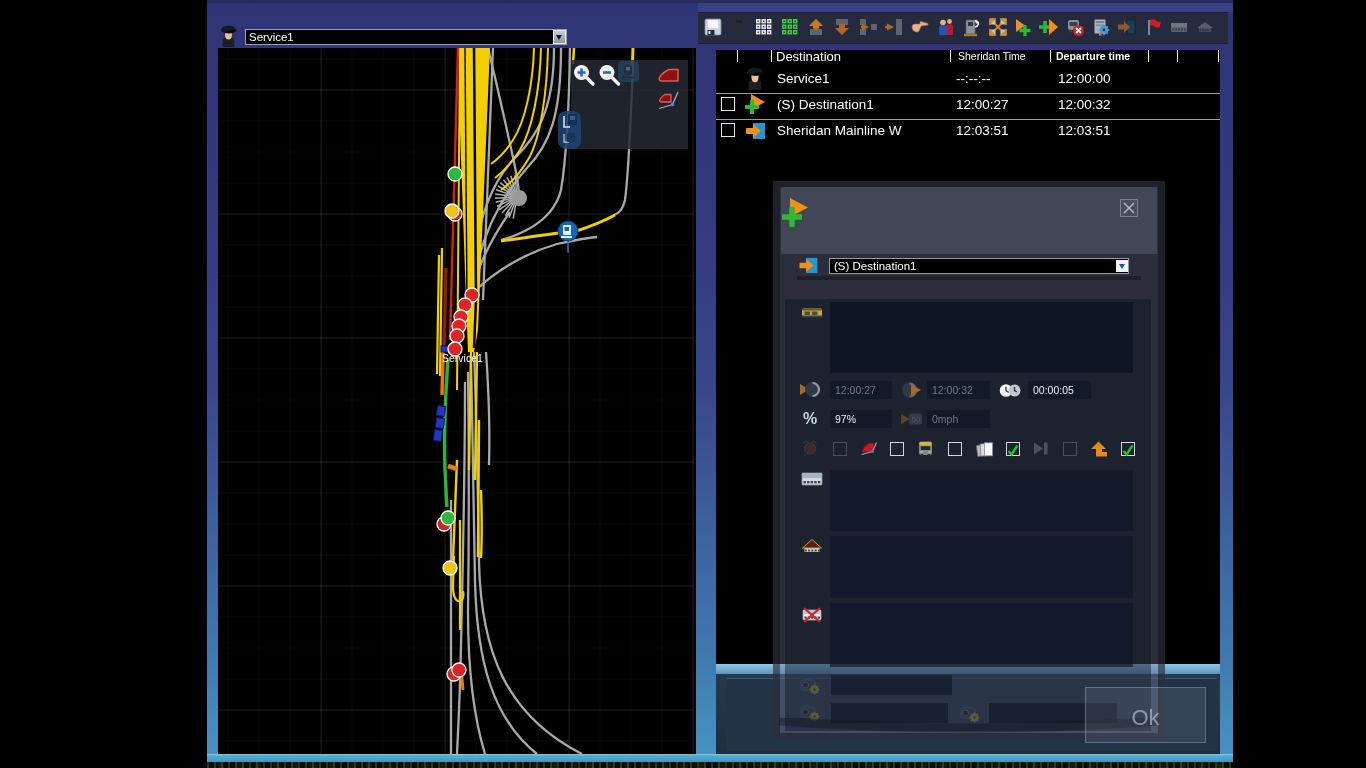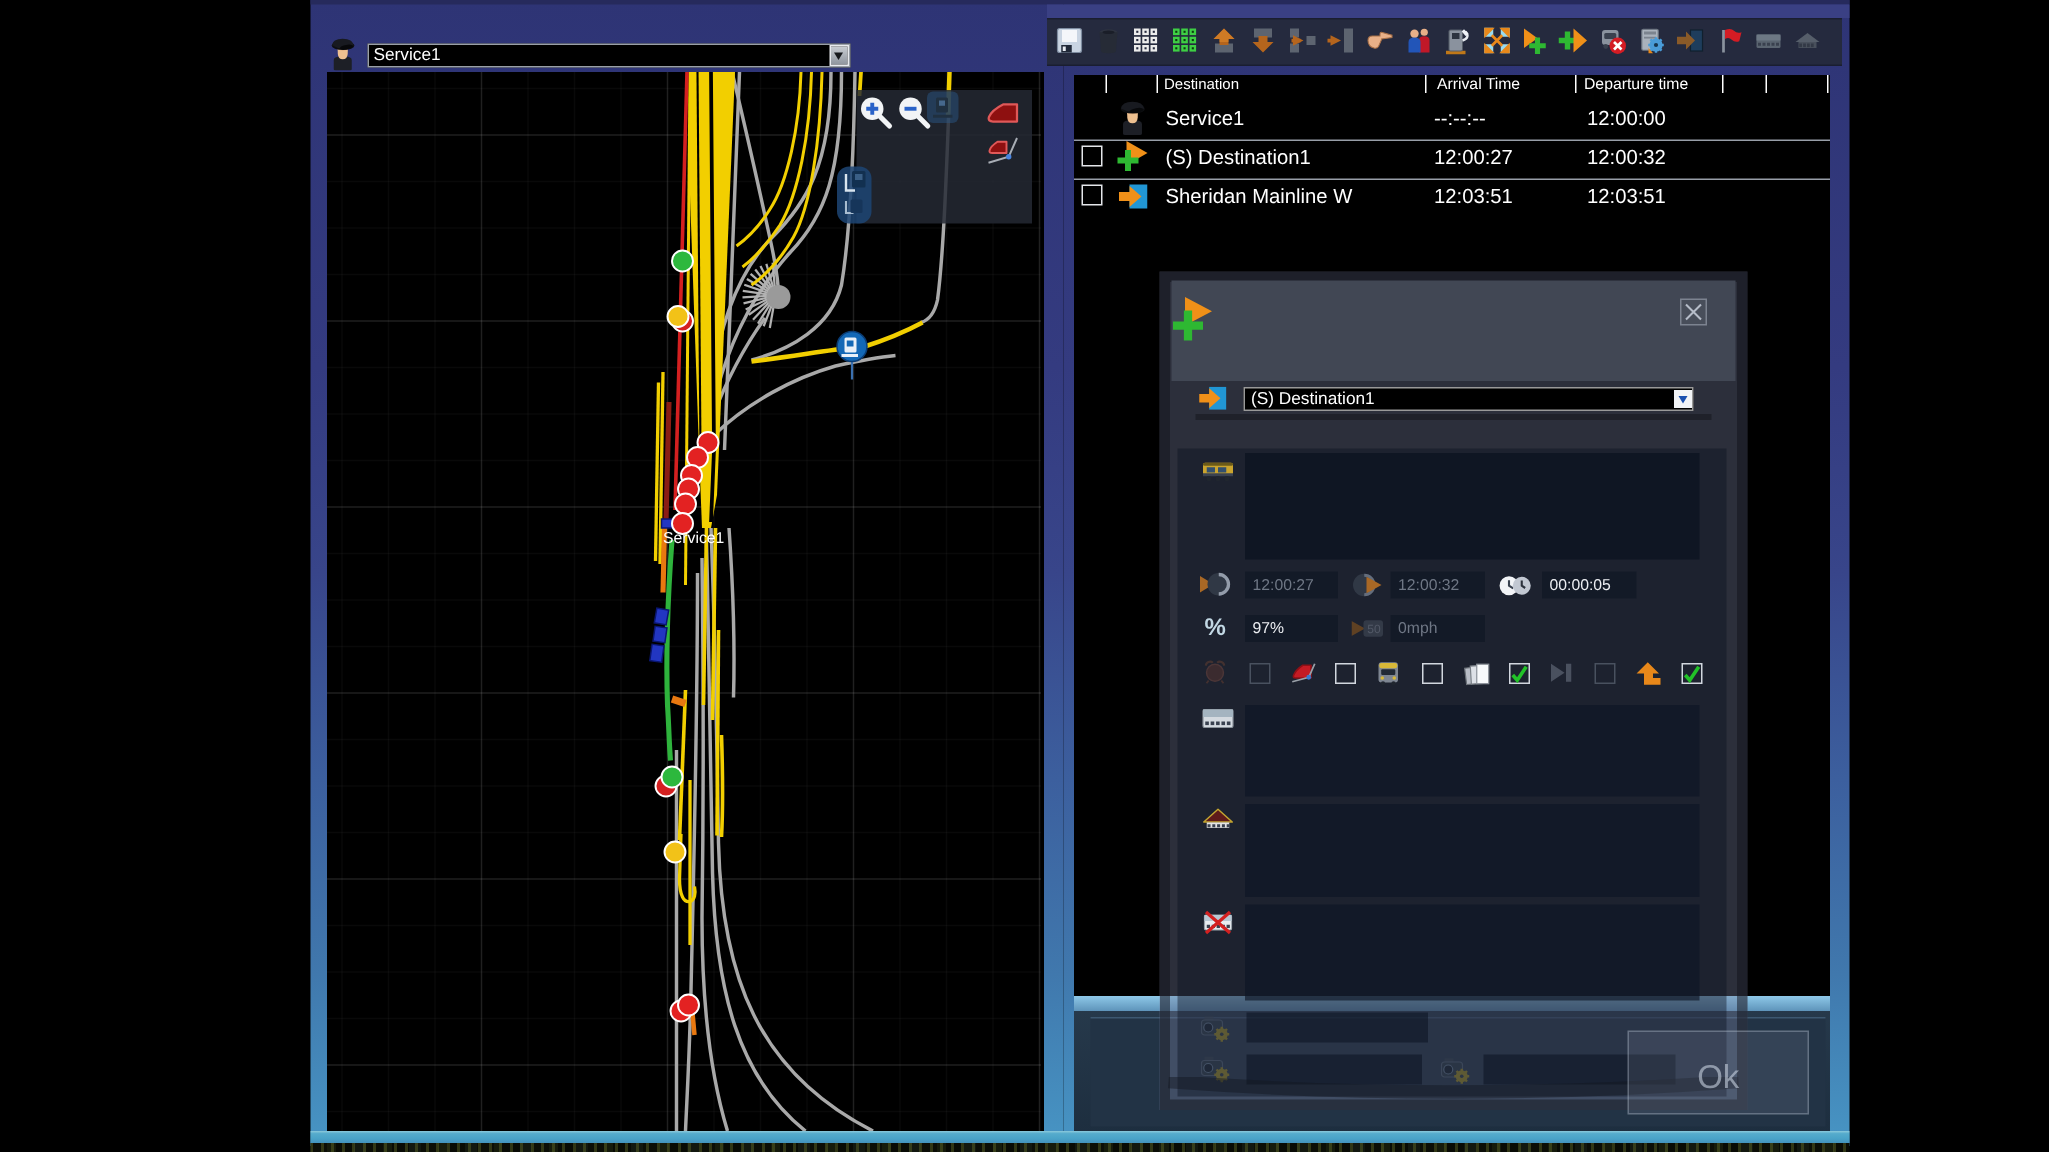--- a/index.html
+++ b/index.html
@@ -372,23 +372,23 @@
 
   <div class="abs" style="left:679px;top:50px;width:504px;height:616px;background:#000;"></div>
   <div id="timetable">
   <div class="abs" style="left:700px;top:50px;width:1px;height:12px;background:#fff;"></div>
   <div class="abs" style="left:734px;top:50px;width:1px;height:12px;background:#fff;"></div>
   <div class="abs" style="left:913px;top:50px;width:1px;height:12px;background:#fff;"></div>
   <div class="abs" style="left:1013px;top:50px;width:1px;height:12px;background:#fff;"></div>
   <div class="abs" style="left:1111px;top:50px;width:1px;height:12px;background:#fff;"></div>
   <div class="abs" style="left:1140px;top:50px;width:1px;height:12px;background:#fff;"></div>
   <div class="abs" style="left:1181px;top:50px;width:1px;height:12px;background:#fff;"></div>
-  <div class="abs txt" style="left:739px;top:51px;font-size:10px;line-height:11px;">Destination</div>
-  <div class="abs txt" style="left:921px;top:51px;font-size:10.5px;line-height:11px;">Arrival Time</div>
-  <div class="abs txt" style="left:1019px;top:51px;font-size:10.5px;line-height:11px;">Departure time</div>
+  <div class="abs txt" style="left:739px;top:51px;font-size:13px;line-height:11px;">Destination</div>
+  <div class="abs txt" style="left:921px;top:51px;font-size:10.5px;line-height:11px;">Sheridan Time</div>
+  <div class="abs txt" style="left:1019px;top:51px;font-size:10.5px;line-height:11px;font-weight:bold;">Departure time</div>
   <div class="abs" style="left:679px;top:93px;width:504px;height:1px;background:#989ea8;"></div>
   <div class="abs" style="left:679px;top:119px;width:504px;height:1px;background:#989ea8;"></div>
   <div class="abs" style="left:708px;top:66px;"><svg width="20" height="25" viewBox="0 0 19 22">
           <path d="M3.5,15 Q3.5,12.5 9.5,12.5 Q15.5,12.5 15.5,15 L15.5,21 Q15.5,22 13.5,22 L5.5,22 Q3.5,22 3.5,21 Z" fill="#1d1f26"></path>
           <path d="M6,5.5 L13,5.5 L12.8,11 Q12.5,14.5 9.5,14.5 Q6.5,14.5 6.2,11 Z" fill="#eec090"></path>
           <path d="M6.4,6 Q9,8.5 12.6,6 L12.6,8 Q9.5,9.5 6.4,8 Z" fill="#d89c6a" opacity="0.5"></path>
           <ellipse cx="9.7" cy="5.4" rx="7.6" ry="2.9" fill="#0d0e11"></ellipse>
           <path d="M2.2,5.2 Q2.8,0.8 9.5,0.8 Q16.2,0.8 16.8,5.2 Q13,7.4 9.5,7.2 Q6,7.4 2.2,5.2 Z" fill="#181a20"></path>
           <ellipse cx="12" cy="6.4" rx="4.4" ry="1.5" fill="#07080a" transform="rotate(-10 12 6.4)"></ellipse>
         </svg></div>

